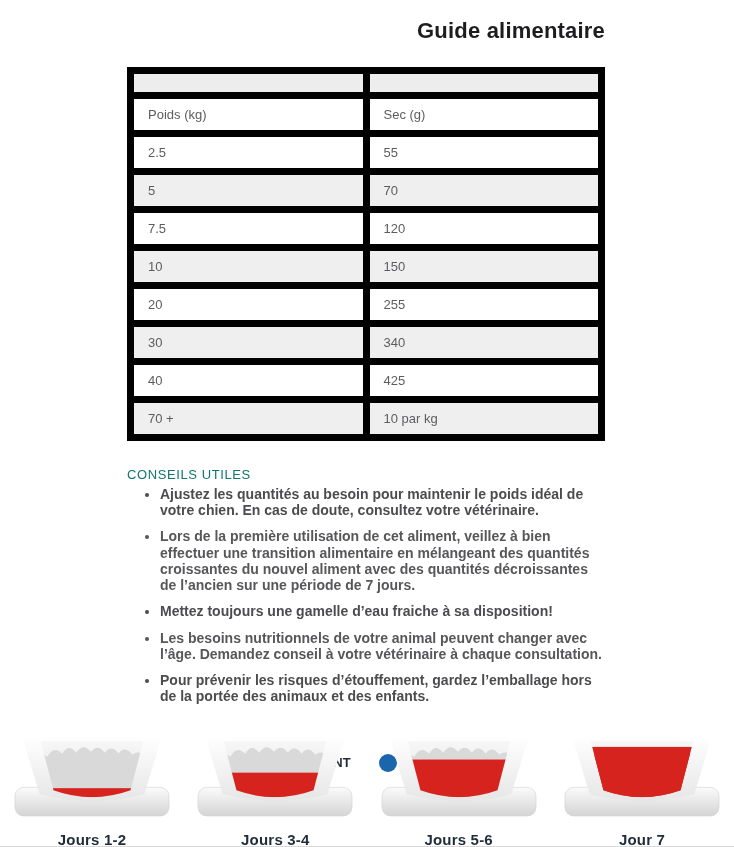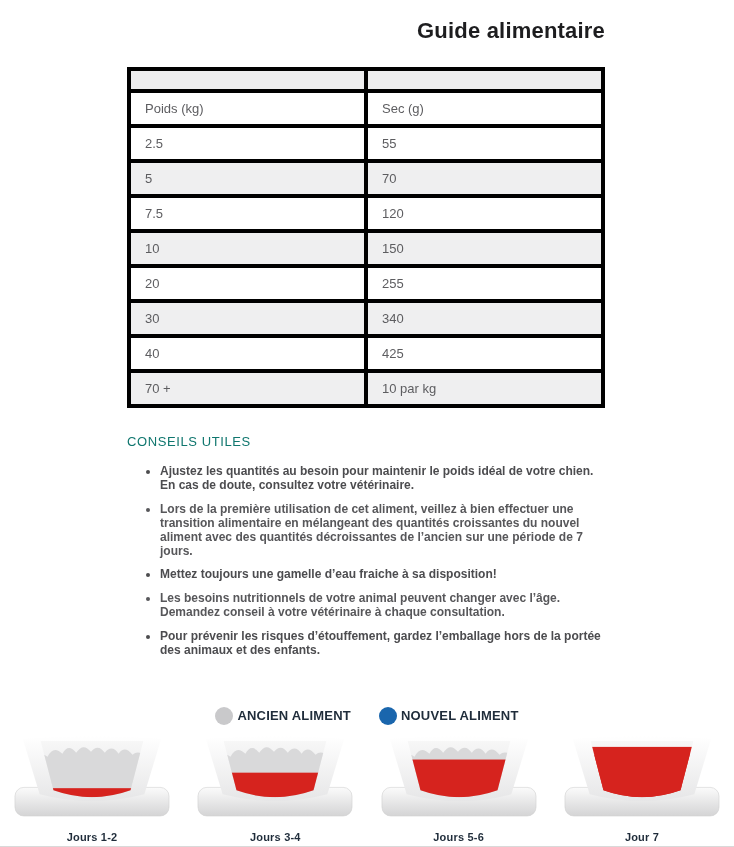--- a/index.html
+++ b/index.html
@@ -10,51 +10,51 @@
   .content{margin-left:127px;width:478px;}
   .page-title{
     margin:0;padding-top:18px;font-size:22px;font-weight:700;
     color:#1d1d1f;letter-spacing:0.2px;text-align:right;
   }
   table.feeding{
     width:100%;border-collapse:collapse;margin-top:23px;
     font-size:13px;color:#5d5d60;
   }
   table.feeding td{
-    border:4px solid #000000;padding:8px 14px;text-align:left;
+    border:7px solid #000000;padding:8px 14px;text-align:left;
   }
   table.feeding td:first-child{width:50%;}
   table.feeding tr.spacer-row td{background:#ededee;padding:5px 14px;height:8px;}
   table.feeding tr.label-row td{background:#ffffff;}
   table.feeding tr.data-row:nth-child(even) td{background:#efeff0;}
   .tips-heading{
     margin:26px 0 0;font-size:13px;font-weight:400;color:#0f766e;
     letter-spacing:0.6px;
   }
   ul.tips{
-    margin:16px 0 0;padding-left:33px;font-size:12px;line-height:1.16;
+    margin:4px 0 0;padding-left:33px;font-size:14px;line-height:1.16;
     color:#57575a;
   }
   ul.tips li{margin-bottom:10px;font-weight:bold;}
   ul.tips li.bold{font-weight:700;color:#4c4c4f;}
   .legend{
     margin-top:49px;display:flex;justify-content:center;align-items:center;
     gap:28px;width:734px;margin-left:-127px;
   }
   .legend-item{display:flex;align-items:center;}
   .legend-dot{width:18px;height:18px;border-radius:50%;margin-right:4px;flex:0 0 auto;}
   .legend-label{font-size:13px;font-weight:700;color:#1f2c3a;letter-spacing:0.2px;}
   .bowls{
     position:absolute;left:0;top:733px;width:734px;
     display:flex;justify-content:space-between;padding:0 6px;box-sizing:border-box;
   }
   .bowl-col{width:172px;text-align:center;}
   .bowl-col svg{display:block;margin:0 auto;}
   .bowl-label{
-    margin-top:7px;font-size:11px;font-weight:700;color:#1f2c3a;letter-spacing:0.2px;
+    margin-top:7px;font-size:15px;font-weight:700;color:#1f2c3a;letter-spacing:0.2px;
   }
   .bottom-rule{
     position:absolute;left:0;bottom:0;width:734px;height:0;
     border-top:1px solid #d9d9d9;
   }
 </style>
 </head>
 <body>
 
 <div class="content">

